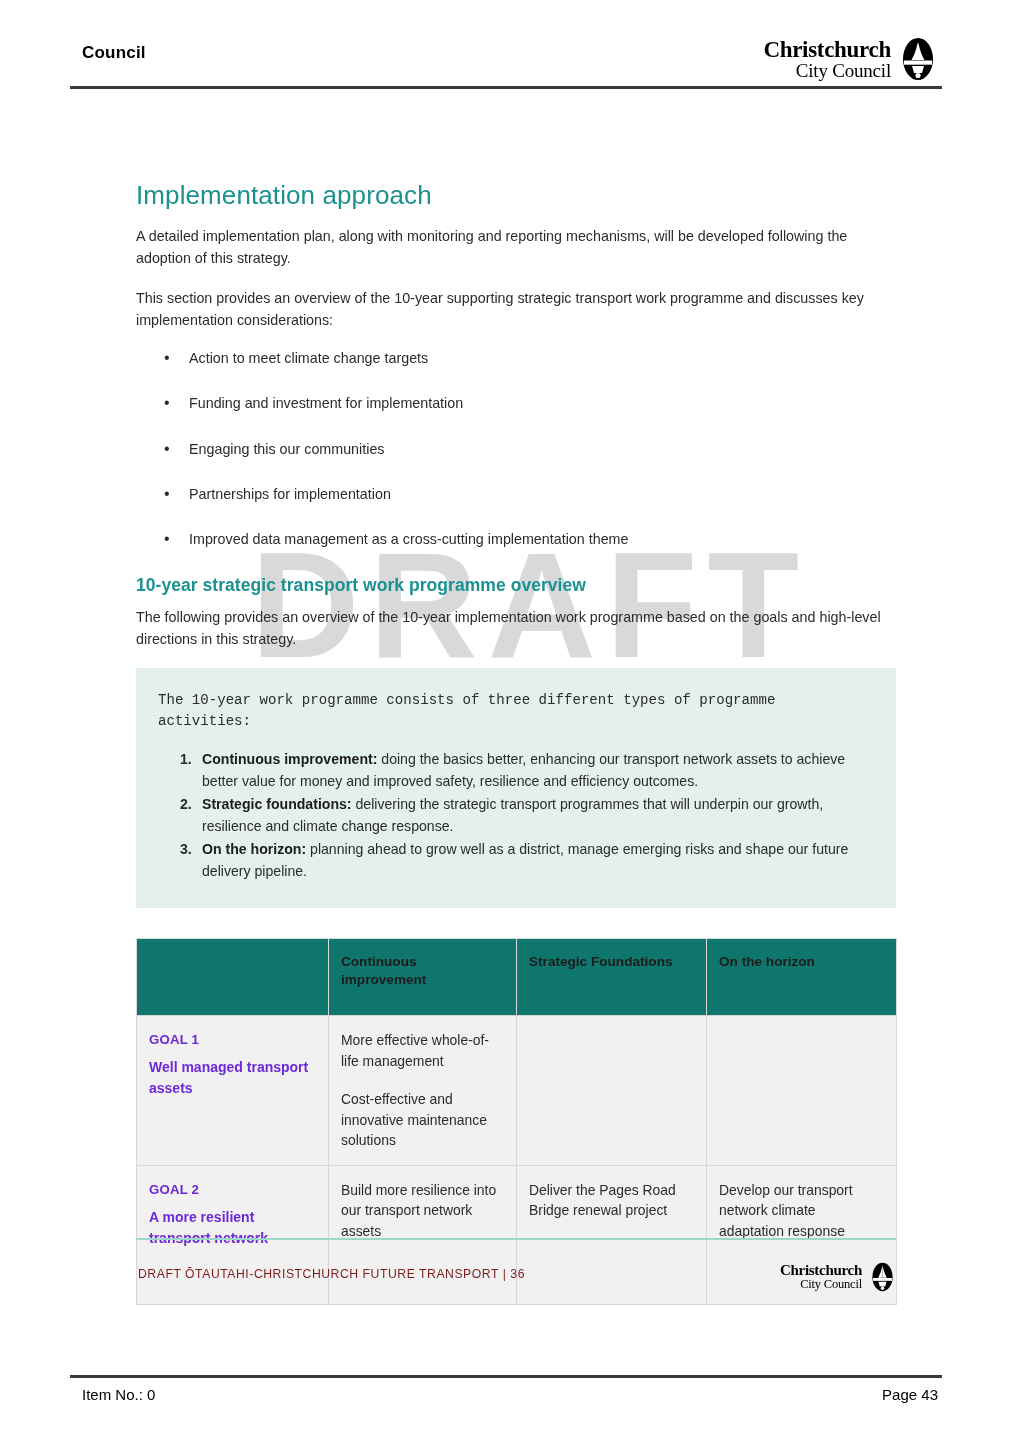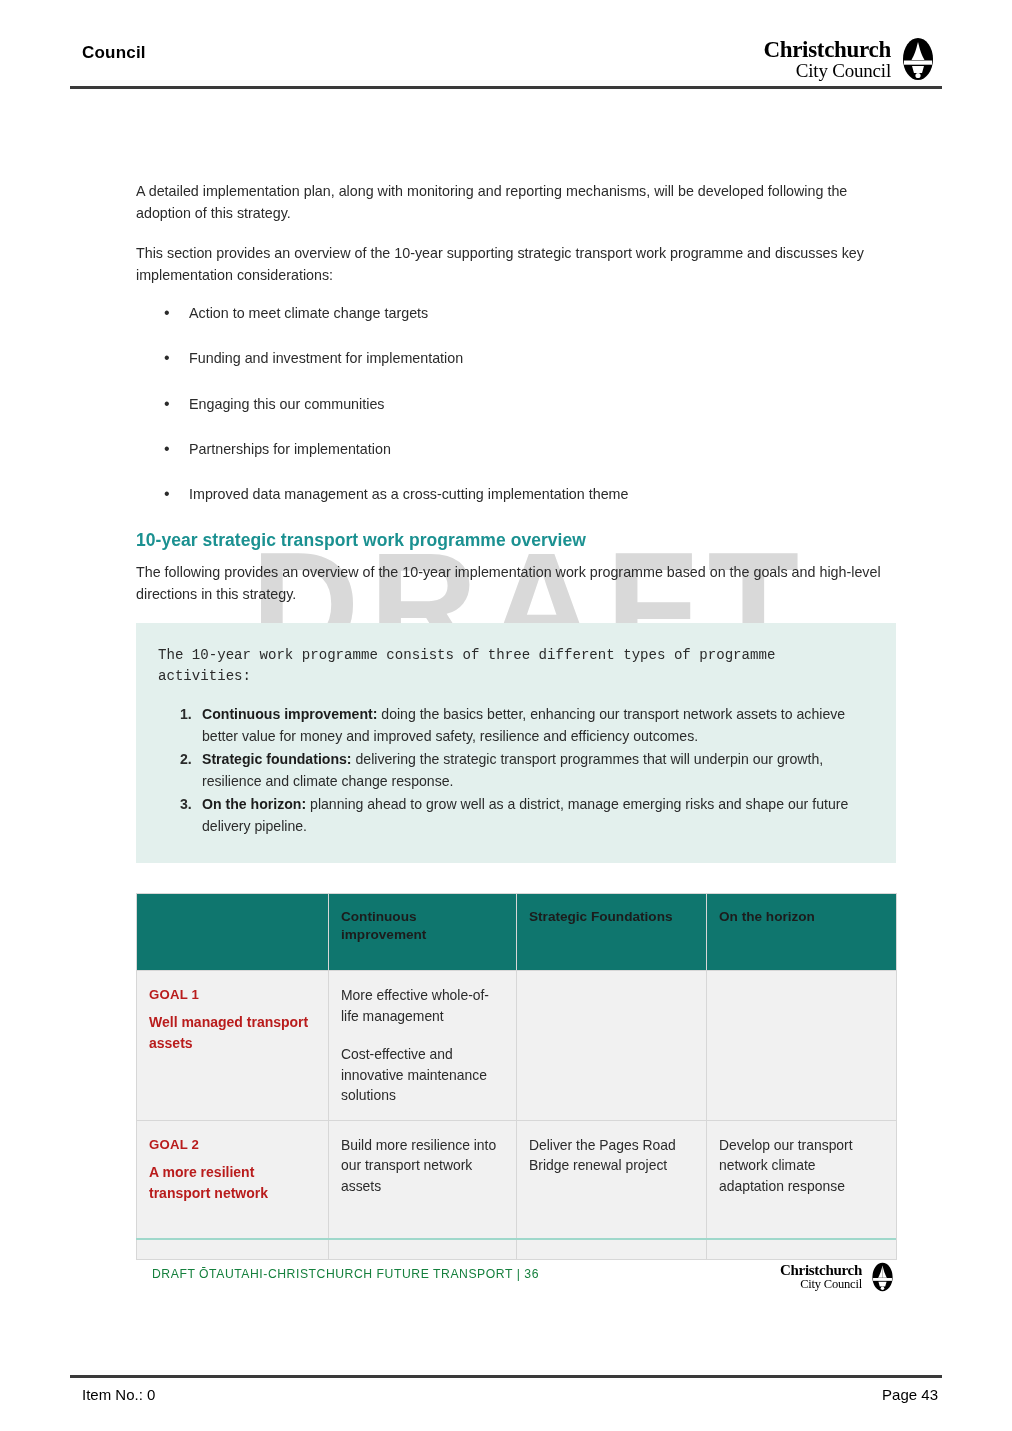--- a/index.html
+++ b/index.html
@@ -230,21 +230,21 @@
     line-height: 1.3;
   }
   table.prog-table tbody td {
     background: #f1f1f1;
     font-size: 13.9px;
     line-height: 1.48;
     color: #2b2b2b;
   }
   table.prog-table tbody td.goal-cell {
     font-weight: bold;
-    color: #b91c1c;
+    color: #6d28d9;
   }
   table.prog-table tbody td.goal-cell .goal-label {
     display: block;
     font-size: 13.2px;
     letter-spacing: .2px;
     margin-bottom: 8px;
   }
   table.prog-table tbody td.goal-cell .goal-name {
     display: block;
     font-size: 14px;
@@ -272,22 +272,21 @@
     position: relative;
     margin-top: 22px;
     height: 40px;
   }
   #page-footer .foot-text {
     position: absolute;
     left: 2px;
     top: 5px;
     font-size: 12.2px;
     letter-spacing: .55px;
-    color: #15803d;
-    padding-left: 14px;
+    color: #7f1d1d;
   }
   #footer-logo {
     position: absolute;
     right: 0;
     top: 0;
   }
   #footer-logo .ccc-line1 { font-size: 15px; }
   #footer-logo .ccc-line2 { font-size: 12.5px; }
 
   
@@ -346,20 +345,21 @@
 
     <div class="rh-rule"></div>
   </div>
 
   <div id="doc-body">
 
     <div id="draft-watermark">DRAFT</div>
 
     <div id="content">
 
+      <h1 class="section-title">Implementation approach</h1>
 
       <p class="body-text">A detailed implementation plan, along with monitoring and reporting mechanisms, will be developed following the adoption of this strategy.</p>
       <p class="body-text tight">This section provides an overview of the 10-year supporting strategic transport work programme and discusses key implementation considerations:</p>
 
       <ul class="bullets">
         <li>Action to meet climate change targets</li>
         <li>Funding and investment for implementation</li>
         <li>Engaging this our communities</li>
         <li>Partnerships for implementation</li>
         <li>Improved data management as a cross-cutting implementation theme</li>

